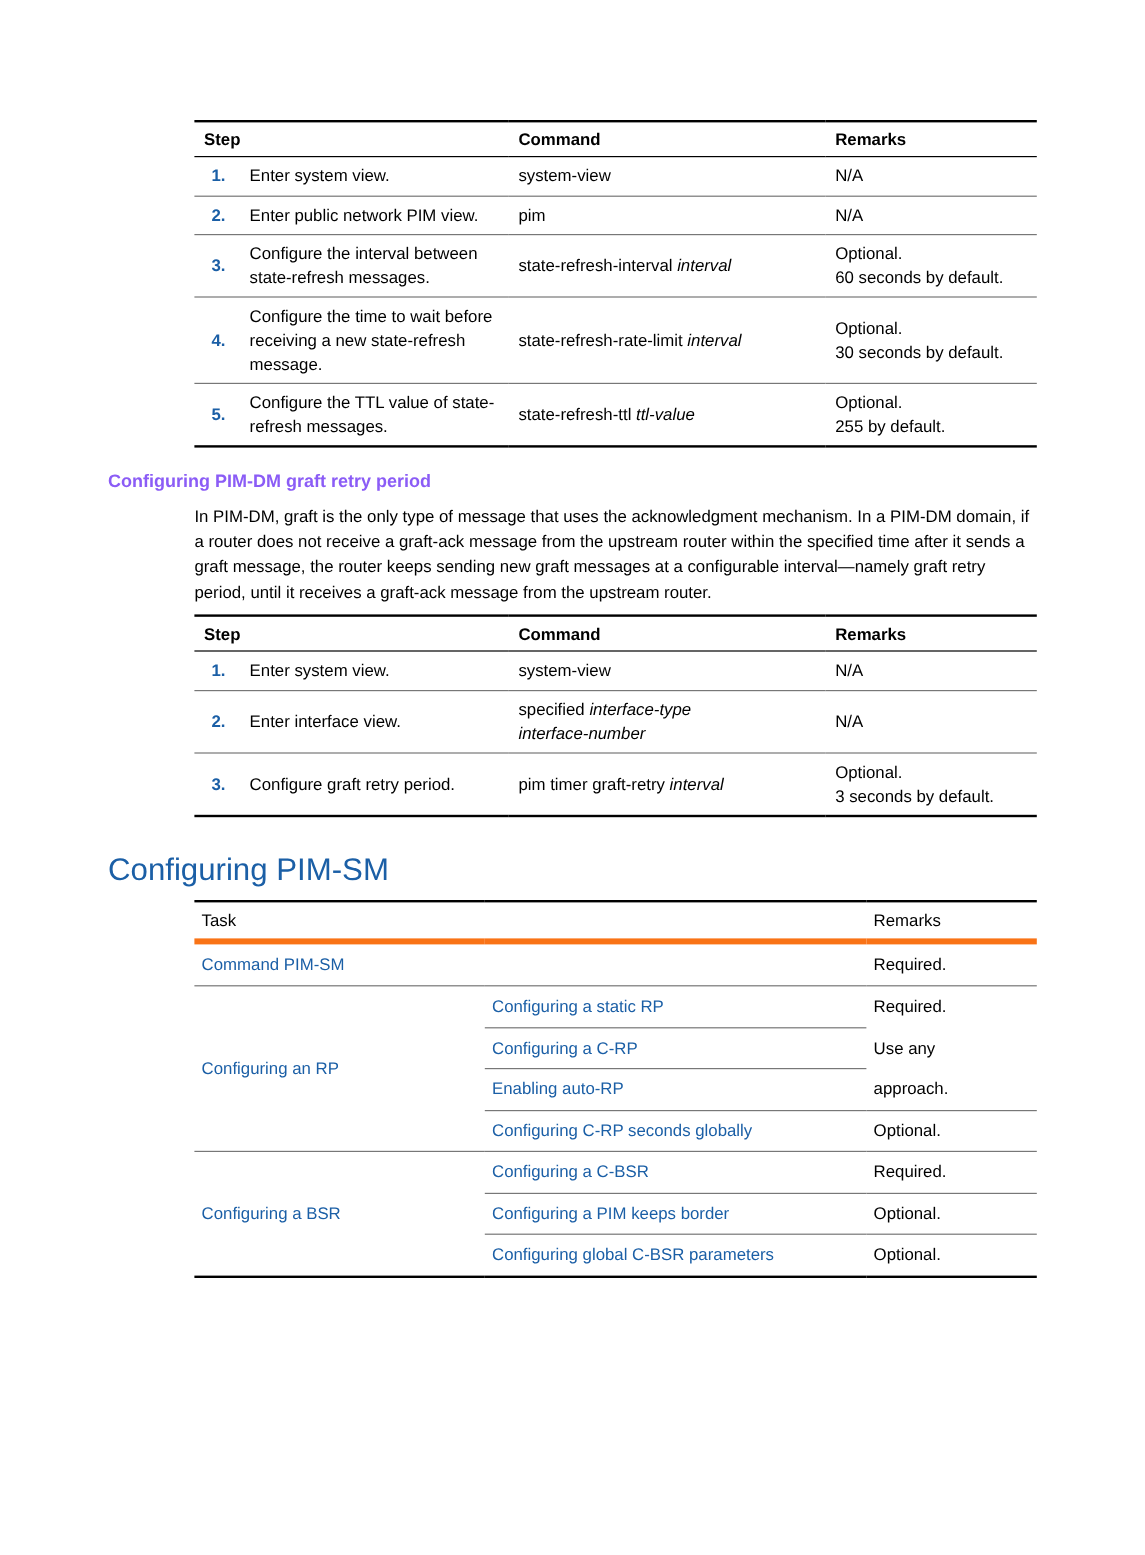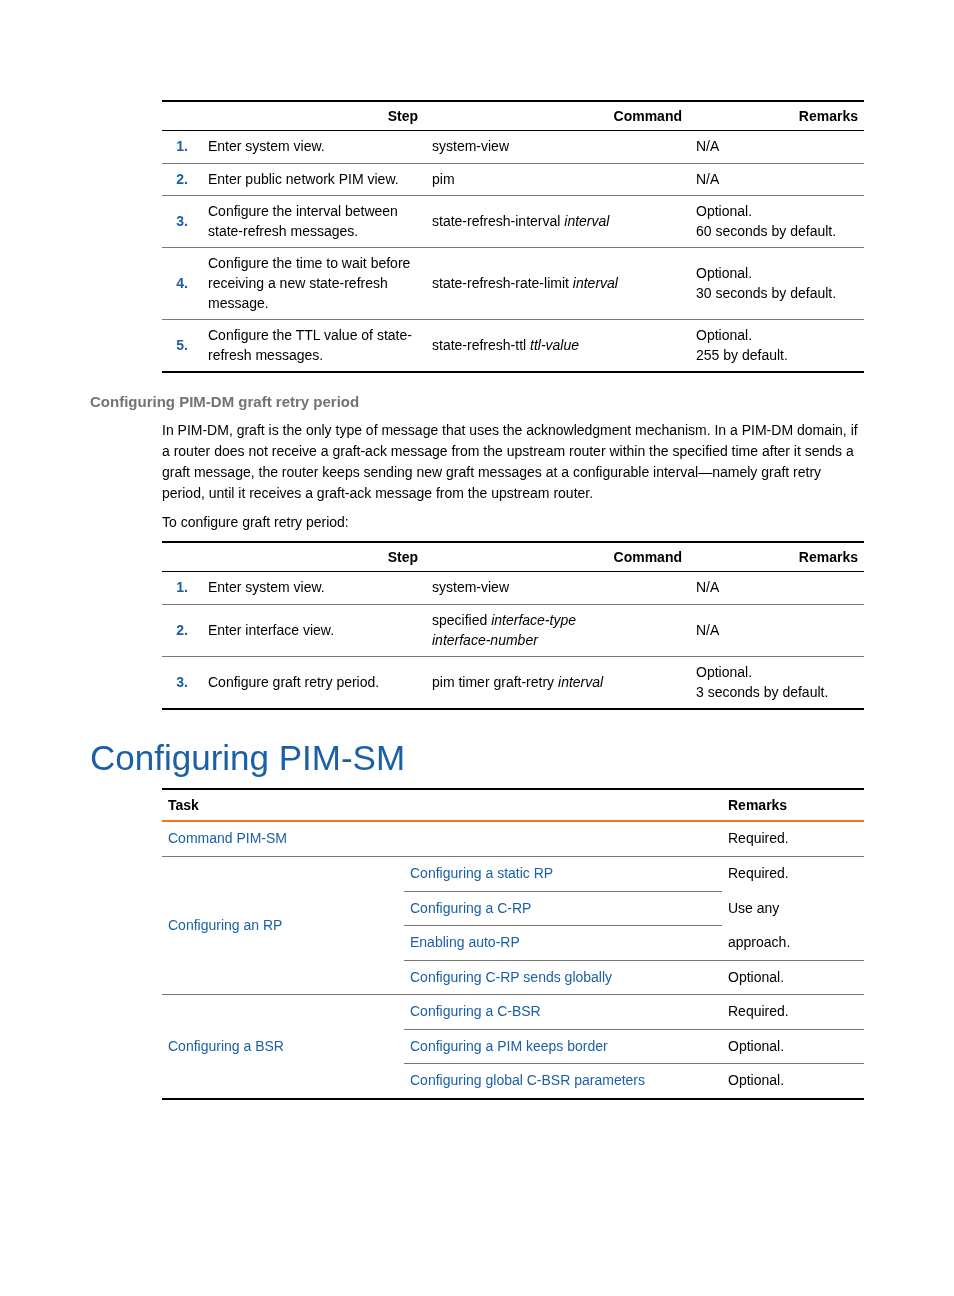--- a/index.html
+++ b/index.html
@@ -17,65 +17,65 @@
     position: relative;
   }
   table.cmd {
     width: 100%;
     border-collapse: collapse;
     border-top: 2px solid #000;
     border-bottom: 2px solid #000;
     margin-bottom: 18px;
   }
   table.cmd th {
-    text-align: right;
+    text-align: left;
     font-weight: bold;
     padding: 6px 6px 6px 8px;
     border-bottom: 1px solid #000;
     vertical-align: top;
   }
   table.cmd td {
     padding: 6px 6px 6px 8px;
     border-bottom: 1px solid #777;
     vertical-align: middle;
     line-height: 1.4;
   }
   table.cmd tr:last-child td { border-bottom: none; }
   .step-num { color: #1b5fa6; font-weight: bold; text-align: center; width:24px; }
   .bold { font-weight: normal; }
   .italic { font-style: italic; }
   h3.blue {
-    color: #737373;
+    color: #8b5cf6;
     font-size: 15px;
     font-weight: bold;
     margin: 20px 0 10px 0;
   }
   p.body {
     margin: 8px 0 8px 72px;
     line-height: 1.5;
   }
   .link { color: #1b5fa6; text-decoration: none; cursor: pointer; }
   h1.main {
-    font-size: 35px;
+    font-size: 26px;
     font-weight: normal;
     color: #1b5fa6;
     margin: 28px 0 10px 0;
   }
   .inner-indent { margin-left: 72px; }
   table.tasks {
     width: 100%;
     border-collapse: collapse;
     border-top: 2px solid #000;
     border-bottom: 2px solid #000;
   }
   table.tasks th {
     text-align: left;
-    font-weight: bold;
+    font-weight: normal;
     padding: 7px 6px;
-    border-bottom: 2px solid #f97316;
+    border-bottom: 5px solid #f97316;
   }
   table.tasks td {
     padding: 7px 6px;
     border-bottom: 1px solid #777;
     vertical-align: middle;
     line-height: 1.4;
   }
   table.tasks tr:last-child td { border-bottom: none; }
   .pagenum {
     position: absolute;
@@ -130,21 +130,20 @@
         <td>Configure the TTL value of state-refresh messages.</td>
         <td><span class="bold">state-refresh-ttl</span><span class="italic"> ttl-value</span></td>
         <td><span>Optional.</span><br><span>255 by default.</span></td>
       </tr>
     </tbody>
   </table>
   </div>
 
   <h3 class="blue">Configuring PIM-DM graft retry period</h3>
   <p class="body">In PIM-DM, graft is the only type of message that uses the acknowledgment mechanism. In a PIM-DM domain, if a router does not receive a graft-ack message from the upstream router within the specified time after it sends a graft message, the router keeps sending new graft messages at a configurable interval—namely graft retry period, until it receives a graft-ack message from the upstream router.</p>
-  <p class="body">To configure graft retry period:</p>
 
   <div class="inner-indent">
   <table class="cmd">
     <thead>
       <tr>
         <th colspan="2">Step</th>
         <th>Command</th>
         <th>Remarks</th>
       </tr>
     </thead>
@@ -195,21 +194,21 @@
       </tr>
       <tr>
         <td><a class="link">Configuring a C-RP</a></td>
         <td class="nb">Use any</td>
       </tr>
       <tr>
         <td><a class="link">Enabling auto-RP</a></td>
         <td>approach.</td>
       </tr>
       <tr>
-        <td><a class="link">Configuring C-RP sends globally</a></td>
+        <td><a class="link">Configuring C-RP seconds globally</a></td>
         <td>Optional.</td>
       </tr>
 
       <tr>
         <td rowspan="3"><a class="link">Configuring a BSR</a></td>
         <td><a class="link">Configuring a C-BSR</a></td>
         <td>Required.</td>
       </tr>
       <tr>
         <td><a class="link">Configuring a PIM keeps border</a></td>

